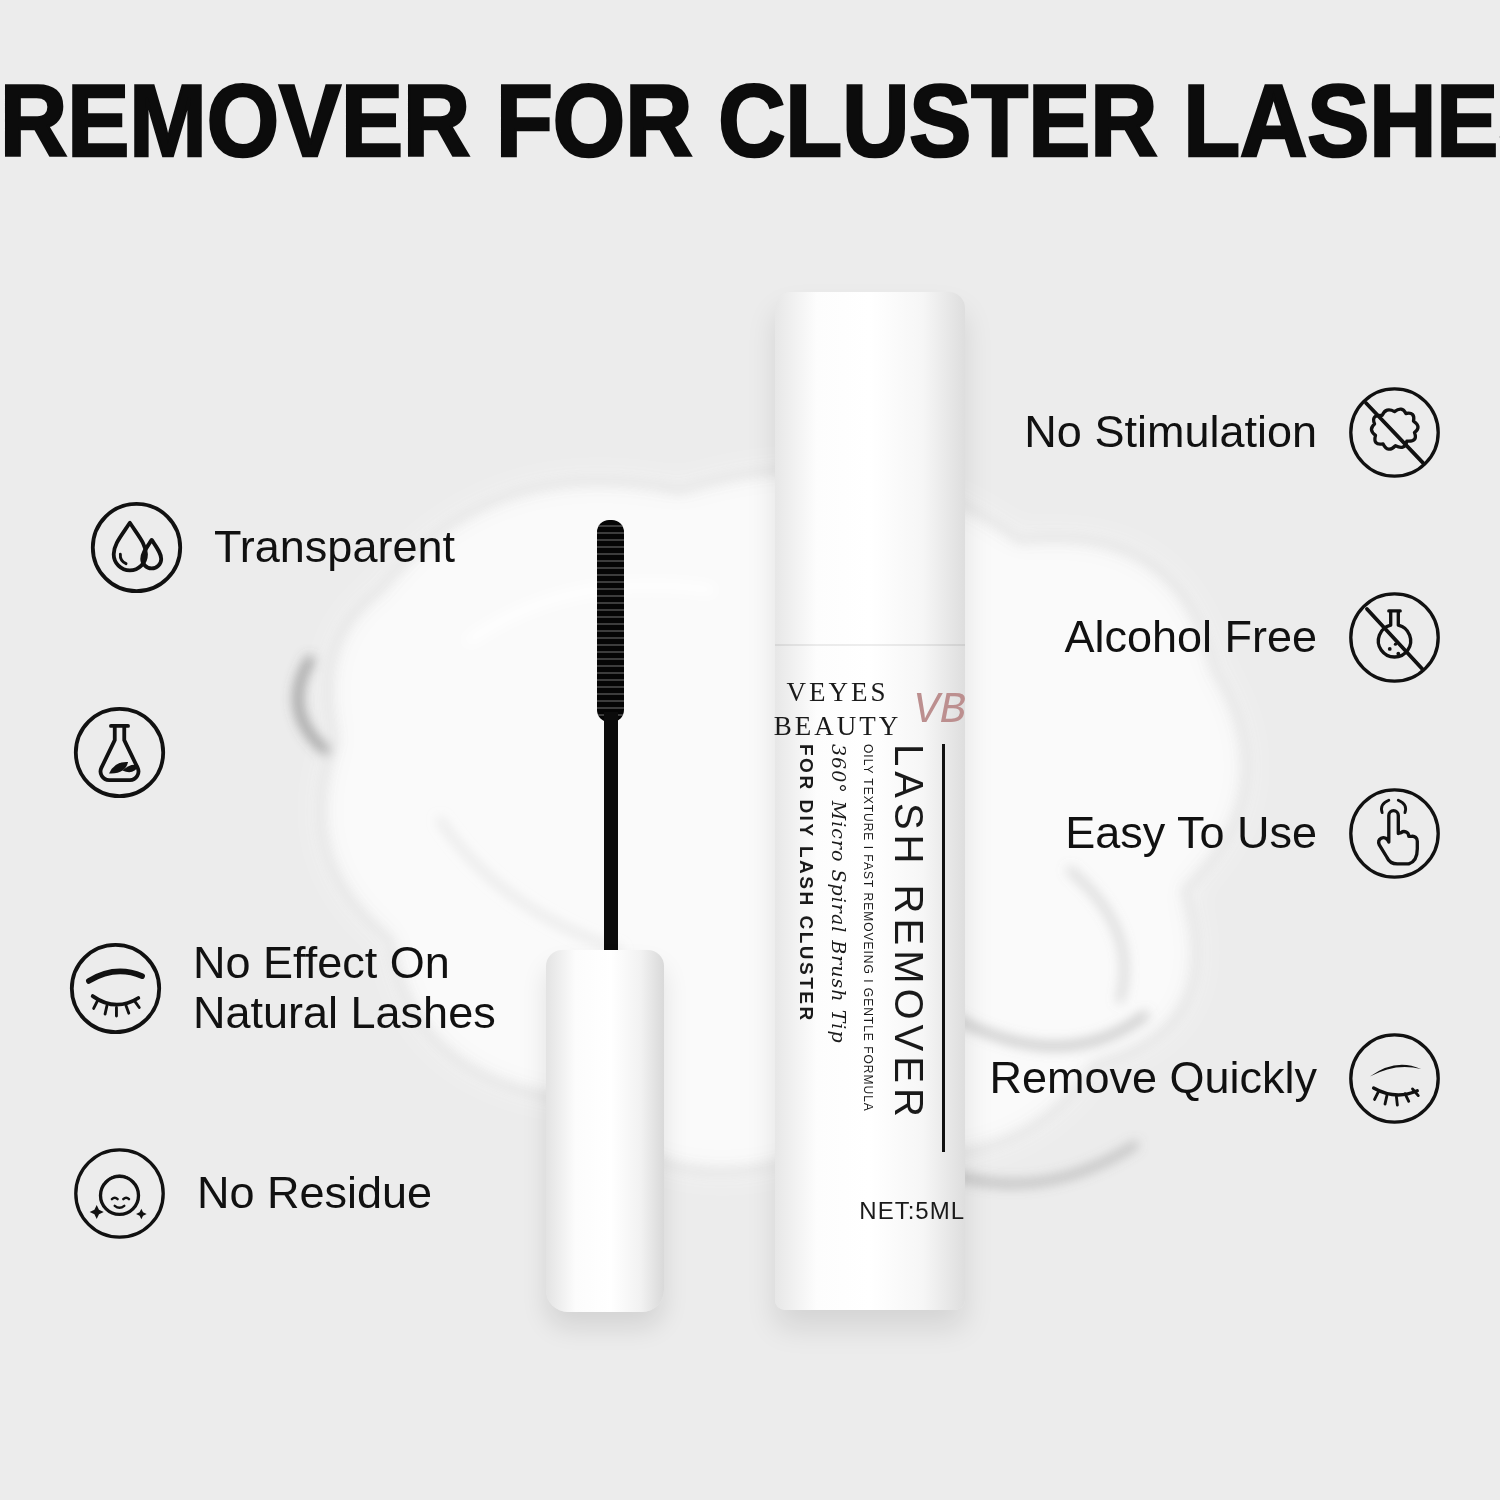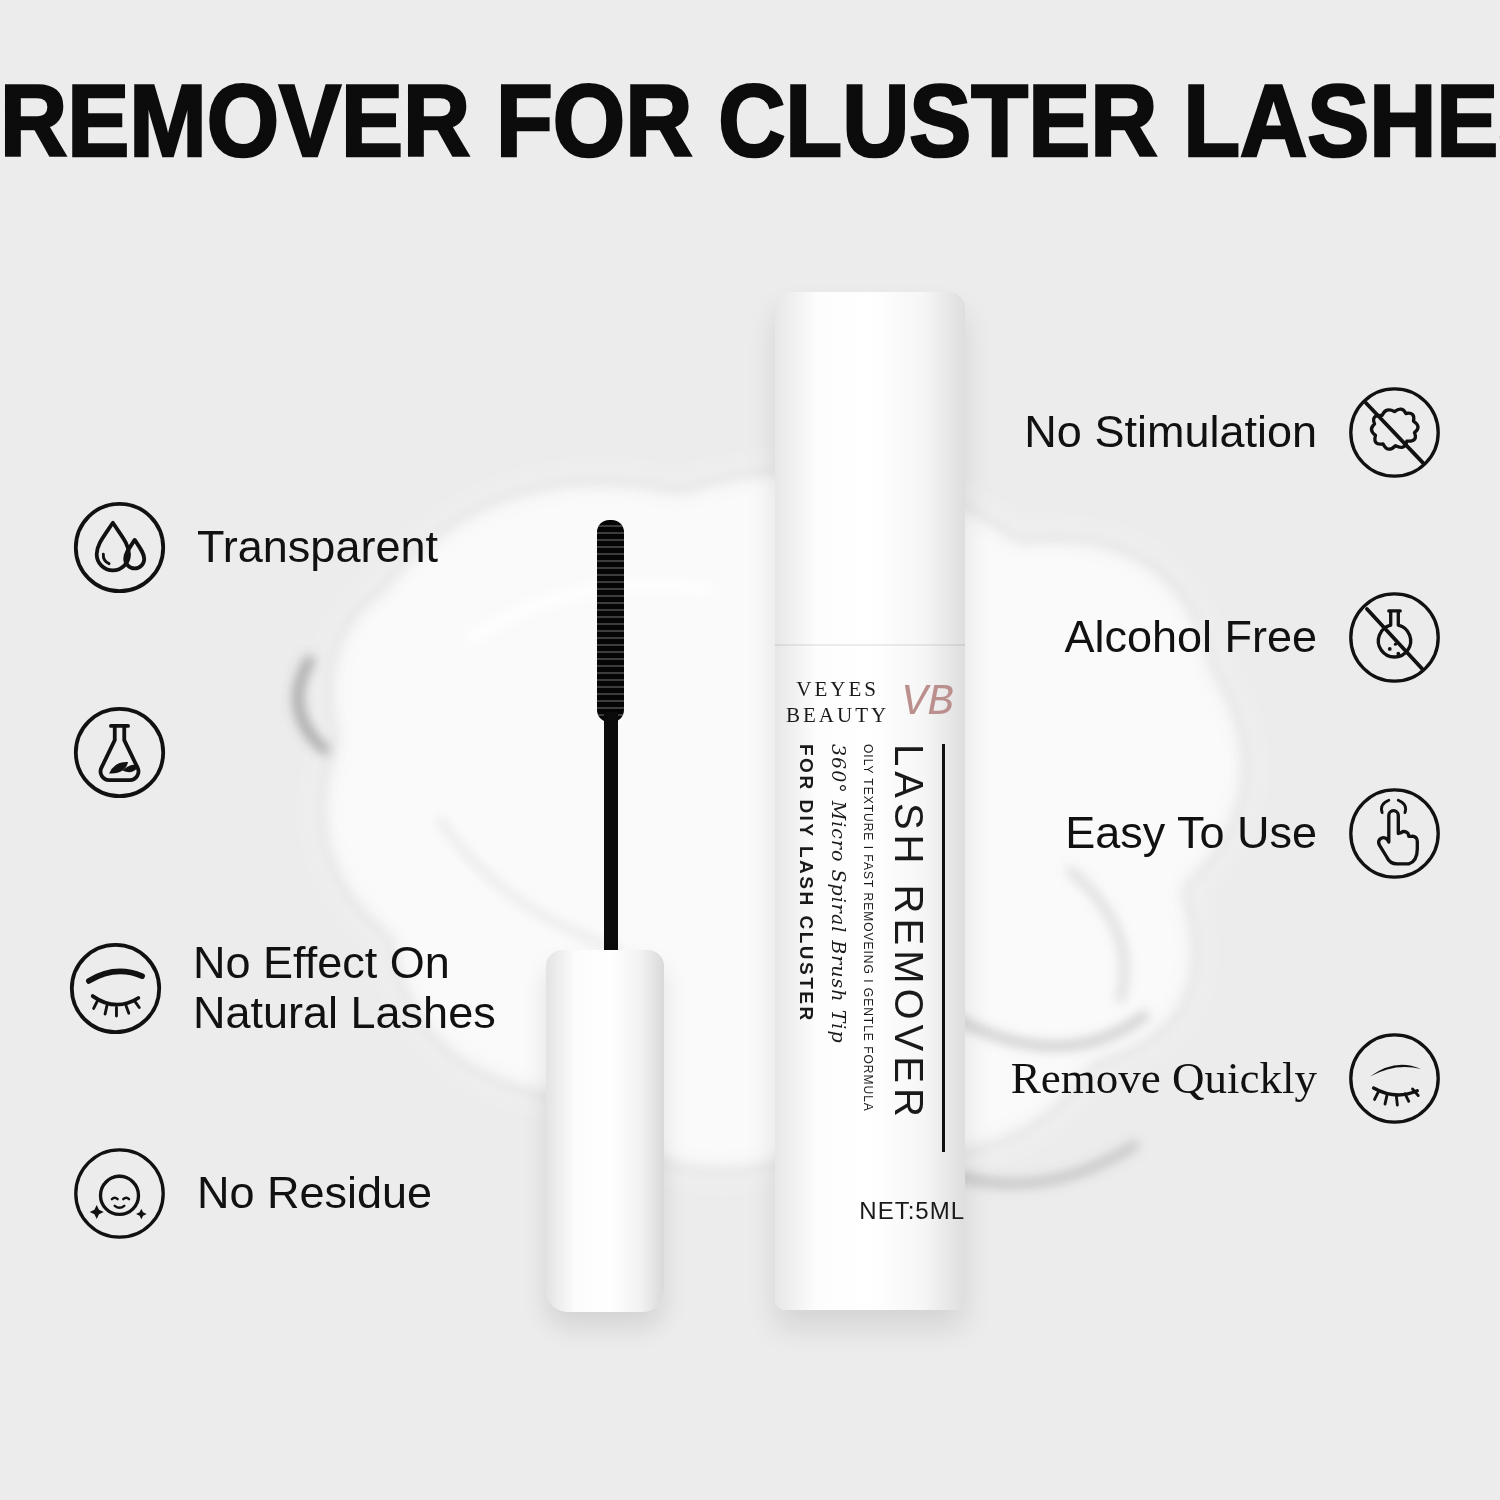--- a/index.html
+++ b/index.html
@@ -20,21 +20,21 @@
 
   
   .tube {
     position:absolute; left:775px; top:292px; width:190px; height:1018px; z-index:3;
     background:linear-gradient(90deg,#e7e7e7 0%, #fdfdfd 22%, #ffffff 50%, #f6f6f6 78%, #dedede 100%);
     border-radius:16px 16px 10px 10px;
     box-shadow:0 18px 30px rgba(0,0,0,0.10);
   }
   .tube-seam { position:absolute; left:0; top:352px; width:100%; height:2px; background:rgba(0,0,0,0.07); }
   .brand-row { position:absolute; top:384px; left:0; width:100%; display:flex; justify-content:center; align-items:center; gap:12px; }
-  .brand-name { font-family:"Liberation Serif", serif; font-size:21px; letter-spacing:3px; color:#1a1a1a; text-align:center; line-height:1.25; }
+  .brand-name { font-family:"Liberation Serif", serif; font-size:27px; letter-spacing:3px; color:#1a1a1a; text-align:center; line-height:1.25; }
   .brand-logo { font-family:Liberation Mono, monospace; font-style:italic; font-size:44px; color:#bc8f8f; line-height:1; }
   .vertical-block { position:absolute; top:452px; left:0; width:100%; height:430px; display:flex; justify-content:center; align-items:flex-start; gap:11px; }
   .vtext { writing-mode:vertical-rl; text-orientation:mixed; color:#1a1a1a; }
   .v-line1 { font-size:19px; font-weight:700; letter-spacing:2.5px; }
   .v-line2 { font-family:"DejaVu Serif", serif; font-style:italic; font-size:19px; letter-spacing:1px; }
   .v-line3 { font-size:12px; letter-spacing:1px; }
   .v-name  { font-size:40px; letter-spacing:5px; font-weight:400; }
   .v-rule  { width:3px; height:408px; background:#111; }
   .net { position:absolute; top:905px; left:0; width:100%; text-align:right; font-size:24px; letter-spacing:1px; color:#1a1a1a; }
 
@@ -110,21 +110,21 @@
     </div>
     <div class="net">NET:5ML</div>
   </div>
 
   <div class="wand">
     <div class="wand-brush"></div>
     <div class="wand-stem"></div>
     <div class="wand-handle"></div>
   </div>
 
-  <div class="feature" style="left:72px; top:500px;">
+  <div class="feature" style="left:89px; top:500px;">
     <span class="icon-wrap">
       <svg viewBox="0 0 100 100" fill="none" stroke="#111" stroke-width="4" stroke-linecap="round" stroke-linejoin="round">
         <circle cx="50" cy="50" r="46"></circle>
         <path d="M43 24 C33 39 26 47 26 57 a17 17 0 0 0 34 0 C60 47 53 39 43 24 Z"></path>
         <path d="M66 42 C60 51 56 56 56 62 a10 10 0 0 0 20 0 C76 56 72 51 66 42 Z"></path>
         <path d="M33 57 a10 10 0 0 0 6 10" stroke-width="3"></path>
       </svg>
     </span>
     <span class="feature-label">Transparent</span>
   </div>
@@ -197,21 +197,21 @@
     <span class="feature-label">Easy To Use</span>
     <span class="icon-wrap">
       <svg viewBox="0 0 100 100" fill="none" stroke="#111" stroke-width="3.5" stroke-linecap="round" stroke-linejoin="round">
         <circle cx="50" cy="50" r="46"></circle>
         <path d="M44 31 a5 5 0 0 1 10 0 v19 l3 -1 a5 5 0 0 1 8 4 h3 a5 5 0 0 1 6 5 v8 q0 13 -9 16 h-12 q-8 0 -11 -7 l-8 -13 q-2 -5 2 -7 q4 -2 7 2 l1 2 Z"></path>
         <path d="M37 28 q-3 -9 7 -13 M61 28 q3 -9 -7 -13" stroke-width="3"></path>
       </svg>
     </span>
   </div>
 
-  <div class="feature right" style="right:58px; top:1031px;font-family:Liberation Serif, serif;">
+  <div class="feature right" style="right:58px; top:1031px;">
     <span class="feature-label">Remove Quickly</span>
     <span class="icon-wrap">
       <svg viewBox="0 0 100 100" fill="none" stroke="#111" stroke-width="3.5" stroke-linecap="round" stroke-linejoin="round">
         <circle cx="50" cy="50" r="46"></circle>
         <path d="M24 48 q27 -20 54 -8 q-27 -7 -54 8 Z" fill="#111" stroke="none"></path>
         <path d="M28 60 q23 13 46 3"></path>
         <path d="M33 64 l-4 8 M42 68 l-2 9 M52 69 l1 9 M61 66 l4 8 M69 61 l6 7" stroke-width="3"></path>
       </svg>
     </span>
   </div>

